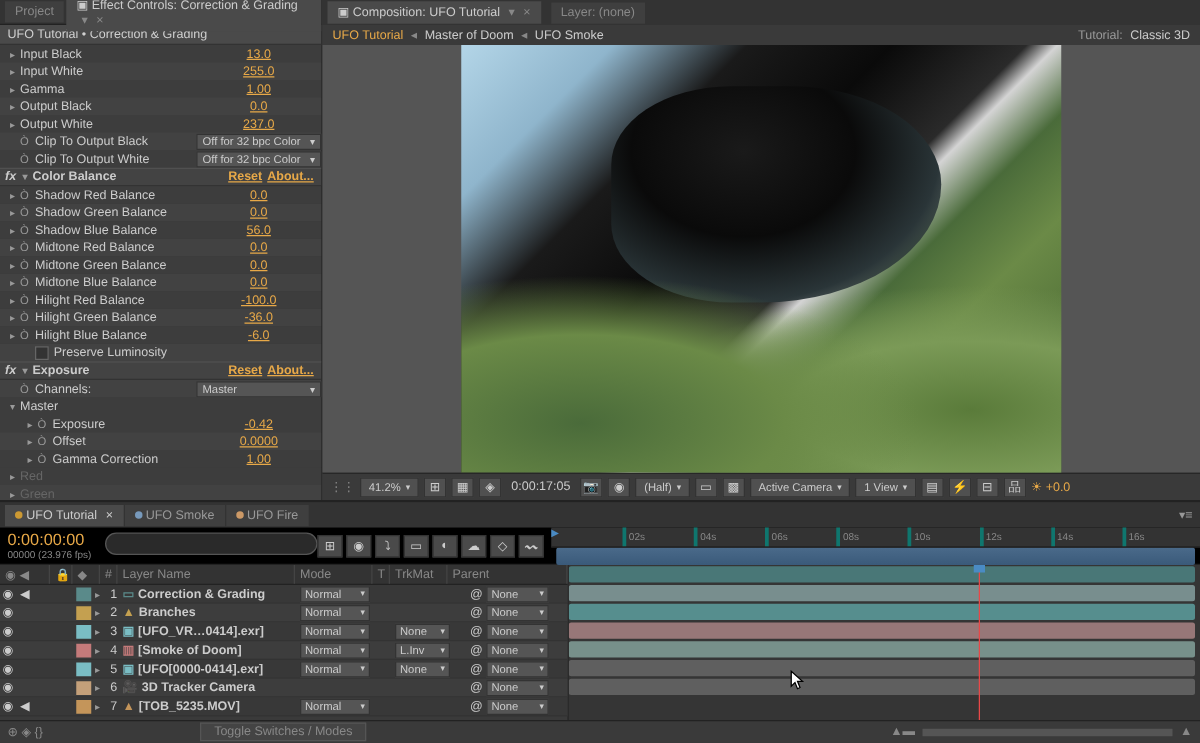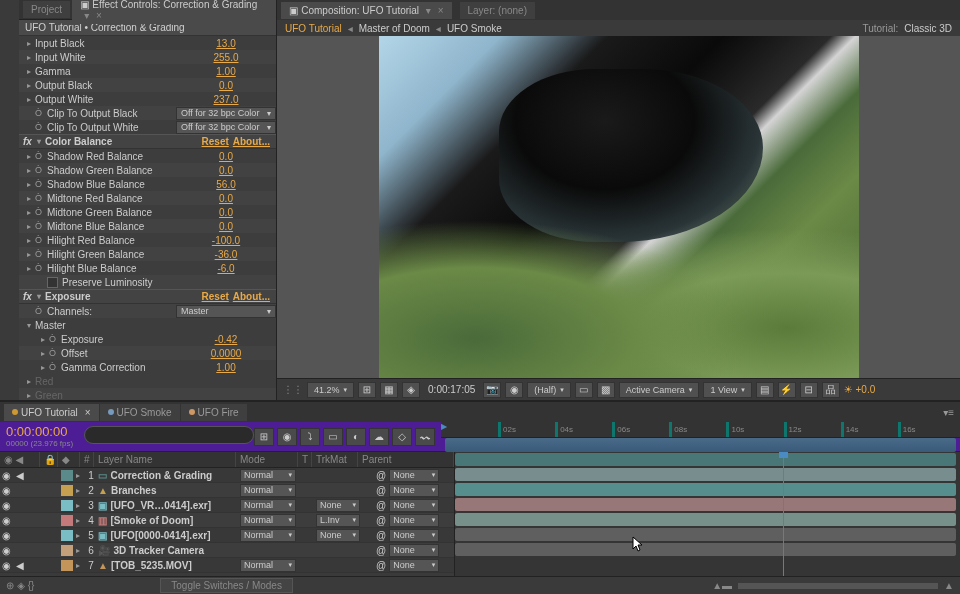--- a/index.html
+++ b/index.html
@@ -1,18 +1,18 @@
 <!DOCTYPE html>
 <html><head>
 <meta charset="utf-8">
 <style>
 * { margin:0; padding:0; box-sizing:border-box; font-family:Arial,sans-serif; font-size:10px; }
 body { background:#3a3a3a; width:960px; height:594px; overflow:hidden; color:#999; }
 .app { display:flex; flex-direction:column; height:100%; }
-.top-panels { display:flex; height:400px;padding-left:19px; }
+.top-panels { display:flex; height:400px; }
 .left-panel { width:258px; background:#3f3f3f; border-right:1px solid #222; display:flex; flex-direction:column; }
 .right-panel { flex:1; background:#3f3f3f; display:flex; flex-direction:column; }
 .panel-tabs { height:20px; display:flex; align-items:center; background:#333; border-bottom:1px solid #222; padding-left:4px; gap:2px; }
 .tab { padding:3px 8px; background:#3f3f3f; color:#888; cursor:pointer; position:relative; }
 .tab.active { background:#4a4a4a; color:#ccc; }
 .tab-close { margin-left:4px; color:#888; }
 .sub-hdr { height:16px; background:#4a4a4a; color:#d0d0d0; padding:2px 6px; border-bottom:1px solid #333; }
 .effect-list { flex:1; overflow:auto; }
 .prop-row { display:flex; align-items:center; height:14px; padding-left:8px; position:relative; }
 .prop-row:nth-child(even) { background:#424242; }
@@ -40,21 +40,21 @@
 .comp-image::after { content:""; position:absolute; bottom:0; left:0; width:100%; height:60%; background:radial-gradient(ellipse at 20% 80%,#4a6b3a 0%,#6b8a47 30%,transparent 50%),radial-gradient(ellipse at 85% 75%,#5a7b3a 0%,#7b9a57 25%,transparent 45%); }
 .viewer-toolbar { height:22px; background:#3a3a3a; border-top:1px solid #222; display:flex; align-items:center; padding:0 6px; gap:4px; }
 .vt-drop { background:#505050; border:1px solid #333; color:#ccc; padding:1px 6px; height:16px; font-size:9px; display:flex; align-items:center; cursor:pointer; }
 .vt-drop::after { content:"▾"; margin-left:4px; font-size:7px; }
 .vt-btn { width:18px; height:16px; background:#505050; border:1px solid #333; display:flex; align-items:center; justify-content:center; color:#ccc; cursor:pointer; font-size:10px; }
 .timeline-panel { flex:1; background:#3a3a3a; border-top:2px solid #222; display:flex; flex-direction:column; }
 .tl-tabs { height:20px; display:flex; align-items:center; background:#333; padding-left:4px; gap:1px; }
 .tl-tab { padding:3px 8px; background:#3f3f3f; color:#999; display:flex; align-items:center; gap:3px; cursor:pointer; }
 .tl-tab.active { background:#4a4a4a; color:#ccc; }
 .tl-tab .dot { width:6px; height:6px; border-radius:50%; }
-.tl-header { height:30px; display:flex; background:#4c1d95; border-bottom:1px solid #222; }
+.tl-header { height:30px; display:flex; background:#000000; border-bottom:1px solid #222; }
 .tl-timecode { width:80px; display:flex; flex-direction:column; padding:2px 6px; }
 .tl-tc-big { color:#e8a948; font-size:13px; cursor:pointer; }
 .tl-tc-small { color:#888; font-size:8px; }
 .tl-search { margin-left:4px; margin-top:4px; width:170px; }
 .tl-search input { width:100%; height:18px; background:#2a2a2a; border:1px solid #555; border-radius:9px; color:#ccc; padding:0 20px 0 8px; font-size:9px; }
 .tl-toolbar { margin-left:auto; display:flex; align-items:center; gap:3px; padding-right:6px; }
 .tl-tool { width:20px; height:18px; background:#4a4a4a; border:1px solid #333; display:flex; align-items:center; justify-content:center; color:#ccc; cursor:pointer; }
 .tl-body { flex:1; display:flex; overflow:hidden; }
 .tl-left { width:455px; border-right:1px solid #222; display:flex; flex-direction:column; }
 .tl-right { flex:1; position:relative; background:#353535; overflow:hidden; }

